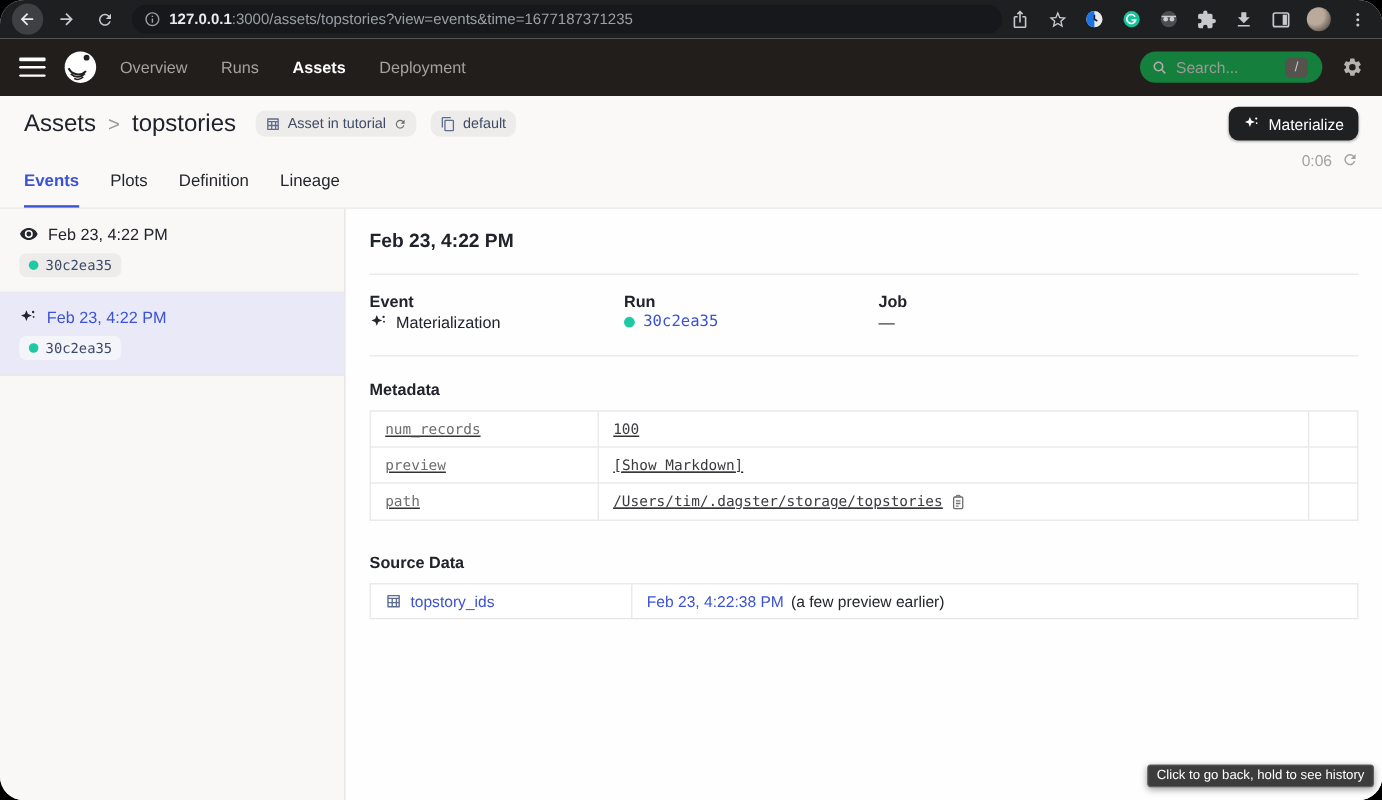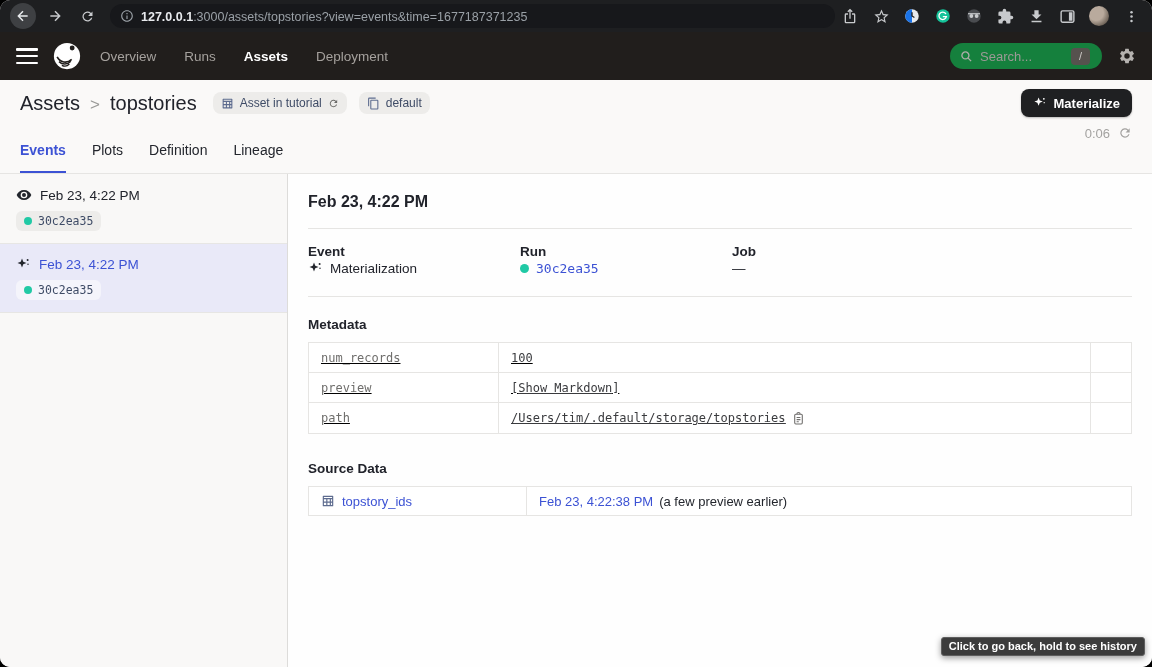--- a/index.html
+++ b/index.html
@@ -13,21 +13,21 @@
     --border:#E6E5E3;
     --dark:#21232B;
     --gray:#7A7977;
     --chip-bg:#EDECEA;
     --chip-text:#3E4B66;
     --selected:#E9E9F8;
   }
   *{box-sizing:border-box;margin:0;padding:0}
   html,body{width:1152px;height:667px;background:#000;overflow:hidden;
     font-family:"Liberation Sans",sans-serif;}
-  .window{width:1152px;height:667px;border-radius:10px;overflow:hidden;
+  .window{width:1152px;height:667px;border-radius:20px;overflow:hidden;
     display:flex;flex-direction:column;background:var(--page-bg);position:relative;}
 
   
   .chrome{height:32px;background:var(--chrome-bg);display:flex;align-items:center;
     padding:0 10px;gap:6px;flex:0 0 auto;}
   .cbtn{width:26px;height:26px;border-radius:50%;display:flex;align-items:center;
     justify-content:center;color:#C7C9CC;flex:0 0 auto;}
   .cbtn.hl{background:#3E4043;color:#E8EAED;}
   .omnibox{height:24px;flex:1;max-width:775px;background:var(--omnibox-bg);
     border-radius:12px;display:flex;align-items:center;padding:0 10px;gap:7px;
@@ -62,21 +62,21 @@
   .pagehead{height:46px;background:var(--page-bg);display:flex;align-items:center;
     padding:0 20px;flex:0 0 auto;}
   .crumb{font-size:20px;color:var(--dark);display:flex;align-items:baseline;gap:10px;}
   .crumb .sep{color:#9A9A98;font-size:17px;}
   .chips{display:flex;align-items:center;gap:12px;margin-left:16px;}
   .chip{height:22px;background:var(--chip-bg);border-radius:8px;display:flex;
     align-items:center;gap:6px;padding:0 8px;font-size:12px;color:var(--chip-text);cursor:pointer;}
   .chip .cicon{color:#5E6C8F;display:flex;}
   .chip .crefresh{color:#6B6A68;display:flex;}
   .materialize{margin-left:auto;height:28px;background:#1F2022;border-radius:8px;color:#fff;
-    display:flex;align-items:center;gap:7px;padding:0 12px;font-size:13px;font-weight:700;
+    display:flex;align-items:center;gap:7px;padding:0 12px;font-size:13px;font-weight:400;
     cursor:pointer;box-shadow:0 1px 2px rgba(0,0,0,.25);text-align:right;}
 
   
   .tabsrow{height:48px;background:var(--page-bg);border-bottom:1px solid var(--border);
     display:flex;align-items:stretch;padding:0 20px;flex:0 0 auto;}
   .tab{font-size:14px;color:#23262D;display:flex;align-items:center;margin-right:26px;
     border-bottom:2px solid transparent;padding-top:2px;cursor:pointer;}
   .tab.active{color:var(--blue);border-bottom-color:var(--blue);font-weight:bold;}
   .timer{margin-left:auto;display:flex;align-items:flex-start;gap:8px;color:#A3A2A0;font-size:13px;}
 
@@ -118,21 +118,21 @@
   .srow{display:flex;height:28px;align-items:stretch;}
   .scell1{width:218px;border-right:1px solid var(--border);display:flex;align-items:center;
     gap:7px;padding:0 12px;font-size:13px;color:var(--blue);cursor:pointer;}
   .scell1 .cicon{color:#5E6C8F;display:flex;}
   .scell2{flex:1;display:flex;align-items:center;padding:0 12px;font-size:13px;gap:6px;}
   .stime{color:var(--blue);cursor:pointer;}
   .snote{color:#23262D;}
 
   
   .tooltip{position:absolute;right:7px;bottom:11px;background:#3C3C3C;border:1px solid #5E5E5E;
-    border-radius:3px;padding:2px 7px 3px;color:#fff;font-size:11px;font-weight:700;
+    border-radius:3px;padding:2px 7px 3px;color:#fff;font-size:11px;font-weight:400;
     box-shadow:0 2px 6px rgba(0,0,0,.4);}
   svg{display:block;}
 </style>
 </head>
 <body>
 
 <div class="window">
 
   <div class="chrome">
     <div class="cbtn hl">
@@ -382,21 +382,21 @@
           <div class="mval" style="gap:0">
             <span>[</span>
               <span class="mlink">Show Markdown</span>
               <span>]</span>
           </div>
           <div class="mextra"></div>
         </div>
         <div class="mrow">
           <div class="mkey">path</div>
           <div class="mval">
-            <span class="mlink">/Users/tim/.default/storage/topstories</span>
+            <span class="mlink">/Users/tim/.dagster/storage/topstories</span>
             <span class="clip">
               <svg width="13" height="13" viewBox="0 0 24 24" fill="none" stroke="currentColor" stroke-width="2">
                   <rect x="5" y="4" width="14" height="18" rx="2"></rect>
                   <path d="M9 4a3 3 0 0 1 6 0"></path>
                   <path d="M8.5 10h7M8.5 14h7M8.5 18h4"></path>
                 </svg>
             </span>
           </div>
           <div class="mextra"></div>
         </div>

